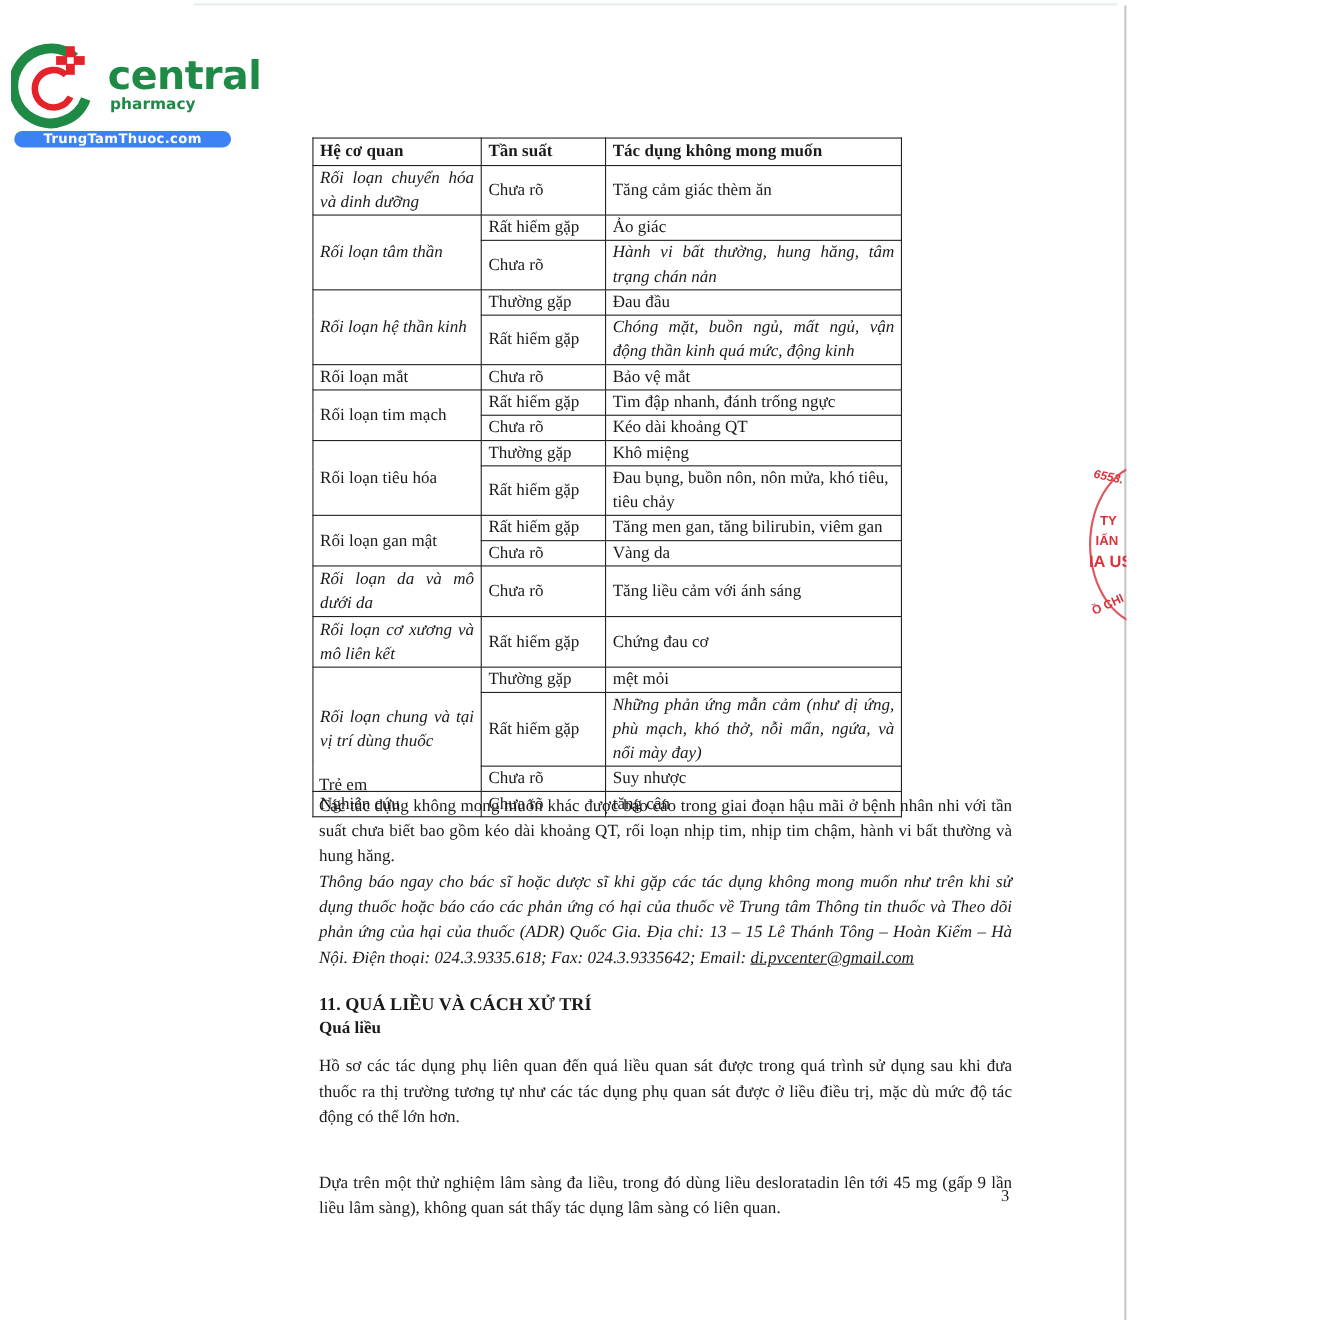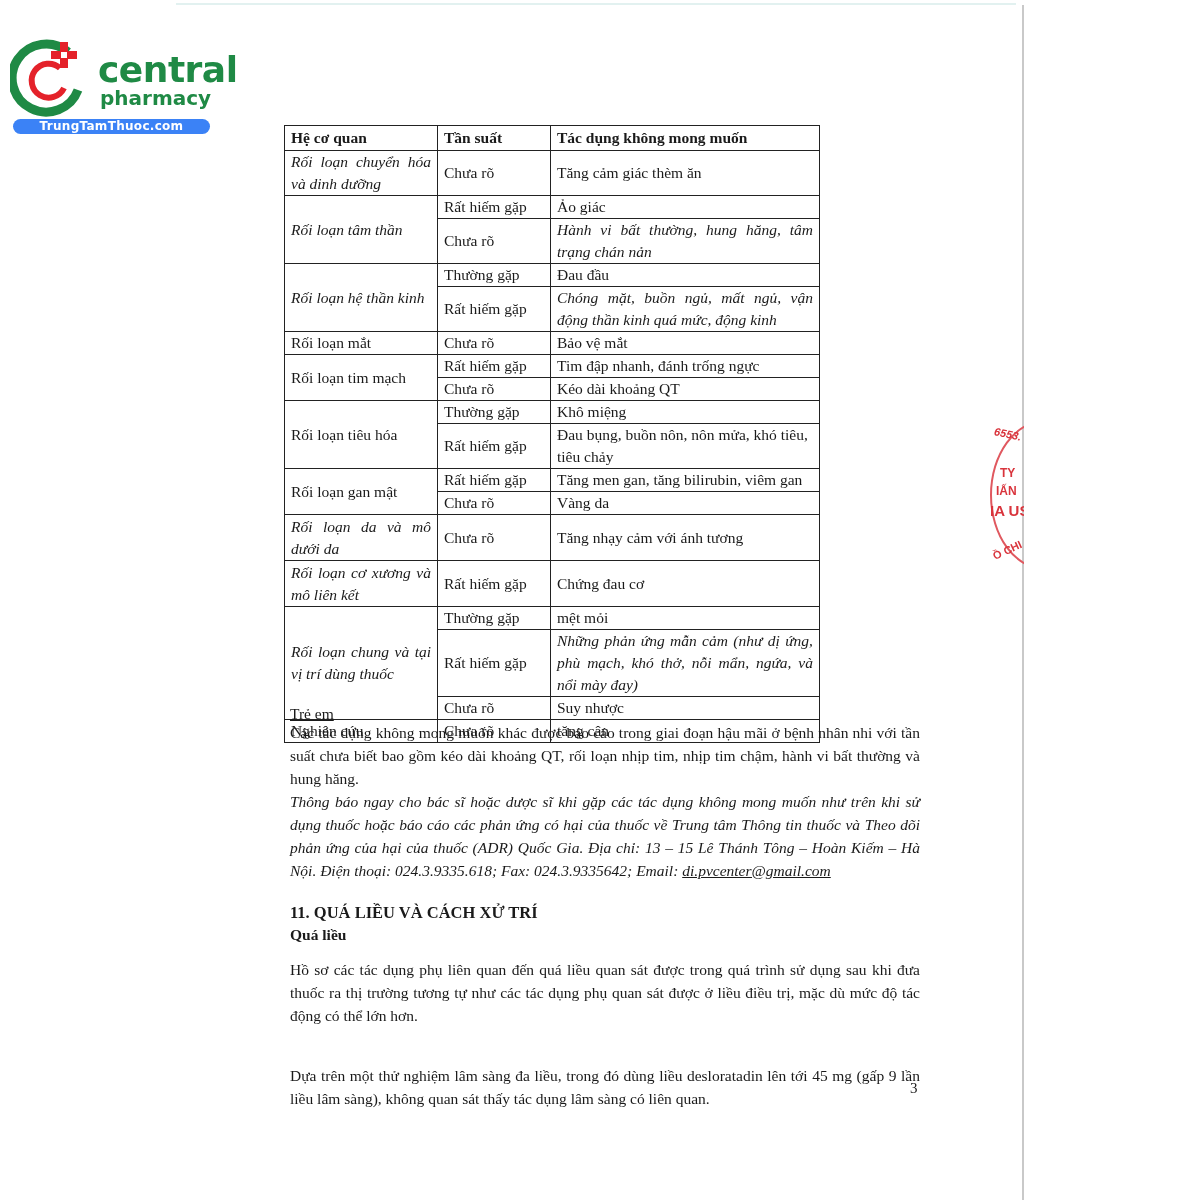--- a/index.html
+++ b/index.html
@@ -5,21 +5,21 @@
   html, body { margin: 0; padding: 0; background: #ffffff; }
   body { width: 1200px; height: 1200px; position: relative; overflow: hidden; font-family: "Liberation Serif", serif; color: #1a1a1a; }
 
   .page-edge-top { position: absolute; left: 176px; top: 3px; width: 840px; height: 2px; background: #e2f1f0; }
   .page-edge-right { position: absolute; left: 1022px; top: 5px; width: 2px; height: 1195px; background: #c9c9c9; }
 
   
   .logo { position: absolute; left: 10px; top: 38px; width: 205px; height: 100px; }
   .logo svg { position: absolute; left: 0; top: 0; }
   .logo-word { position: absolute; left: 88px; top: 44px; font-family: "DejaVu Sans", sans-serif; font-weight: bold; font-size: 36px; color: #1f8a45; letter-spacing: -0.5px; line-height: 1; transform: translateY(-30px); }
-  .logo-sub { position: absolute; left: 90px; top: 50px; font-family: "DejaVu Sans", sans-serif; font-weight: bold; font-size: 20px; color: #1f8a45; line-height: 1; }
+  .logo-sub { position: absolute; left: 90px; top: 50px; font-family: "DejaVu Sans", sans-serif; font-weight: bold; font-size: 14px; color: #1f8a45; line-height: 1; }
   .logo-pill { position: absolute; left: 3px; top: 81px; width: 197px; height: 15px; background: #3b82f6; border-radius: 8px; color: #fff; font-family: "DejaVu Sans", sans-serif; font-weight: bold; font-size: 12px; line-height: 15px; text-align: center; letter-spacing: 0.3px; }
 
   
   table.ae { position: absolute; left: 284px; top: 125px; width: 536px; border-collapse: collapse; font-size: 15.5px; line-height: 22px; padding-left: 16px; }
   table.ae td, table.ae th { border: 1.5px solid #222; padding: 0 6px; vertical-align: middle; text-align: left; }
   table.ae th { font-weight: bold; height: 24px; }
   table.ae td.just { text-align: justify; text-align-last: left; font-style: italic; }
   .c1 { width: 140px; }
   .c2 { width: 100px; }
 
@@ -116,21 +116,21 @@
       <td>Rất hiếm gặp</td>
       <td>Tăng men gan, tăng bilirubin, viêm gan</td>
     </tr>
     <tr style="height:22px">
       <td>Chưa rõ</td>
       <td>Vàng da</td>
     </tr>
     <tr style="height:46px">
       <td class="just">Rối loạn da và mô dưới da</td>
       <td>Chưa rõ</td>
-      <td>Tăng nhạy cảm với ánh tương</td>
+      <td>Tăng liều cảm với ánh sáng</td>
     </tr>
     <tr style="height:46px">
       <td class="just">Rối loạn cơ xương và mô liên kết</td>
       <td>Rất hiếm gặp</td>
       <td>Chứng đau cơ</td>
     </tr>
     <tr style="height:22px">
       <td class="just" rowspan="3">Rối loạn chung và tại vị trí dùng thuốc</td>
       <td>Thường gặp</td>
       <td>mệt mỏi</td>

